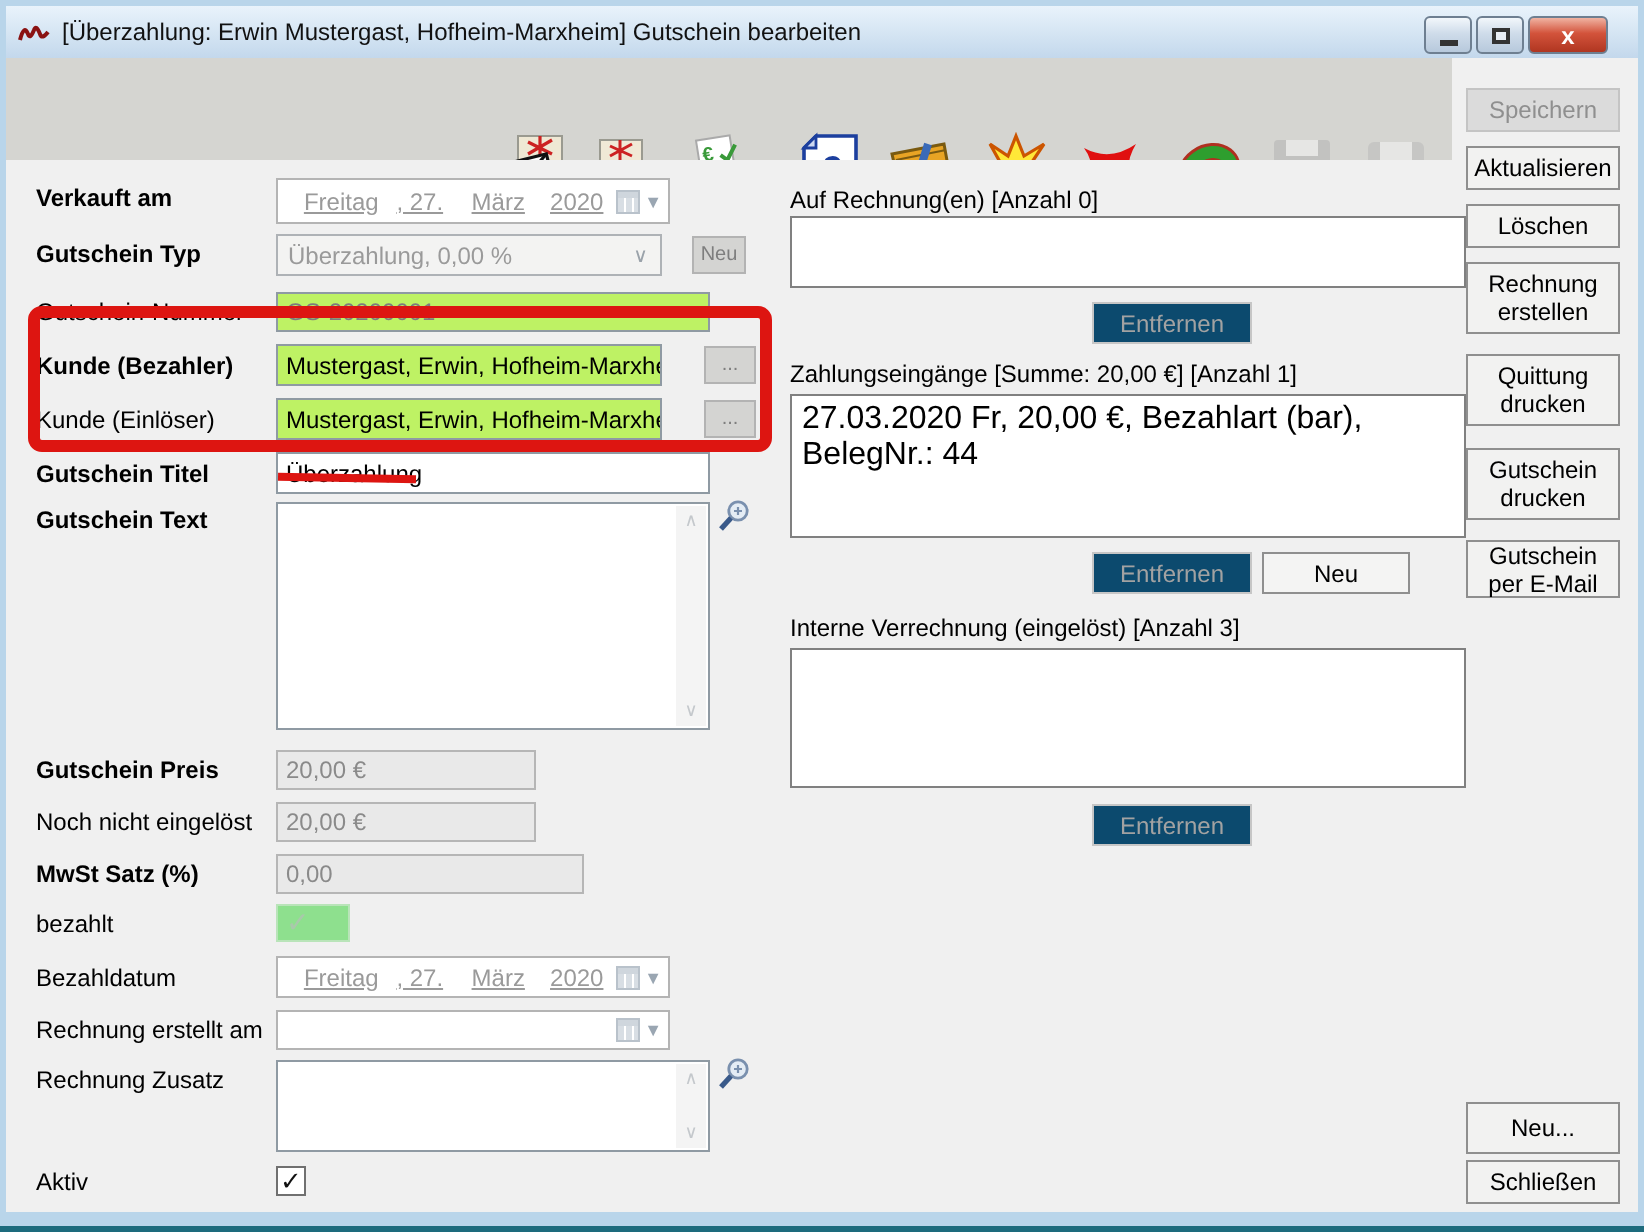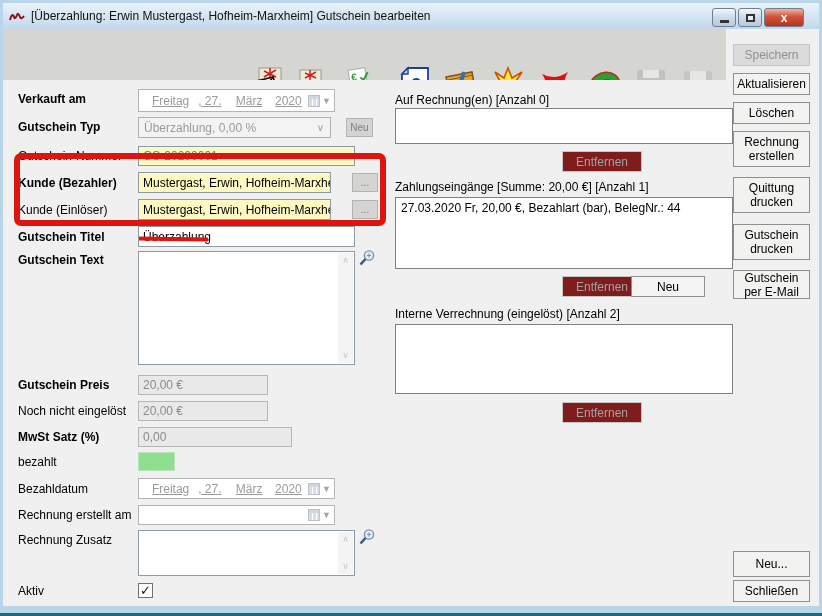--- a/index.html
+++ b/index.html
@@ -30,21 +30,21 @@
 
   
   .mainpane { position:absolute; left:3px; top:80px; width:723px; height:526px; background:#f0f0f0; }
   .sidepane { position:absolute; left:726px; top:29px; width:93px; height:577px; background:#f0f0f0; }
 
   .lbl { position:absolute; left:18px; color:#000; font-size:12px; white-space:nowrap; }
   .lbl.b { font-weight:bold; }
 
   .inp { position:absolute; border:1px solid #8f9aa3; background:#fff; font-size:12px;
     padding:2px 4px; display:flex; align-items:center; overflow:hidden; white-space:nowrap; }
-  .inp.gray { background:#fef9c3; }
+  .inp.gray { background:#bef264; }
   .inp.dis  { background:#e9e9e9; border-color:#b6b6b6; color:#8a8a8a; }
   .inp.graytext { color:#7d7d7d; }
 
   .datefield { position:absolute; border:1px solid #b4b4b4; background:#fff; color:#9a9a9a;
     display:flex; align-items:center; padding:0 26px 0 12px;text-decoration:underline; }
   .datefield .seg { flex:1; text-align:center; white-space:nowrap; }
   .dficons { position:absolute; right:3px; top:3px; display:flex; align-items:center; gap:2px; color:#a8b2bc; }
   .cal { width:12px; height:12px; border:1px solid #b9c2cb; background:
     linear-gradient(#cfd6dd 3px, transparent 3px),
     repeating-linear-gradient(90deg,#d8dee4 0 3px, #fff 3px 4px); }
@@ -64,23 +64,23 @@
 
   .magbtn { position:absolute; width:18px; height:18px; }
 
   .chk-green { position:absolute; width:37px; height:19px; background:#8ee08e; border:1px solid #b9e4b9;
     color:#a9c9ab; font-size:14px; line-height:17px; padding-left:4px; }
   .chk { position:absolute; width:15px; height:15px; background:#fff; border:1px solid #707070;
     font-size:13px; line-height:13px; color:#111; text-align:center; }
 
   .paneltitle { position:absolute; color:#000; font-size:12px; white-space:nowrap; }
   .listbox { position:absolute; left:395px; width:338px; background:#fff; border:1px solid #808080;
-    font-size:12px; padding:3px 5px; overflow:hidden; }
+    font-size:16px; padding:3px 5px; overflow:hidden; }
   .panelbtn { position:absolute; height:21px; display:flex; align-items:center; justify-content:center; font-size:12px; }
-  .panelbtn.disabled { background:#7f1d1d; border:1px solid #c6c6c6; color:#a2a2a2;margin-left:16px; }
+  .panelbtn.disabled { background:#0c4a6e; border:1px solid #c6c6c6; color:#a2a2a2; }
   .panelbtn.enabled { background:#f4f4f3; border:1px solid #8f8f8f; color:#000; }
 
   .sbtn { position:absolute; left:733px; width:77px; background:#f2f2f1; border:1px solid #8f8f8f;
     color:#000; font-size:12px; display:flex; align-items:center; justify-content:center; text-align:center; line-height:14px; padding:2px; }
   .sbtn.disabled { background:#dbdbdb; border-color:#c4c4c4; color:#8f8f8f; }
 
   .anno-box { position:absolute; left:14px; top:153px; width:372px; height:73px;
     border:6px solid #dd1511; border-radius:7px; z-index:50; pointer-events:none; }
   .anno-line { position:absolute; left:139px; top:237px; width:69px; height:4px; background:#dd1511;
     transform:rotate(1deg); z-index:50; pointer-events:none; }
@@ -292,21 +292,21 @@
   <div class="listbox" style="top:108px; height:36px"></div>
   <div class="panelbtn disabled" style="left:546px; top:151px; width:80px">Entfernen</div>
 
   <div class="paneltitle" style="left:395px; top:180px">Zahlungseingänge [Summe: 20,00 €] [Anzahl 1]</div>
   <div class="listbox" style="top:197px; height:72px">
     <div>27.03.2020 Fr, 20,00 €, Bezahlart (bar), BelegNr.: 44</div>
   </div>
   <div class="panelbtn disabled" style="left:546px; top:276px; width:80px">Entfernen</div>
   <div class="panelbtn enabled" style="left:631px; top:276px; width:74px">Neu</div>
 
-  <div class="paneltitle" style="left:395px; top:307px">Interne Verrechnung (eingelöst) [Anzahl 2]</div>
+  <div class="paneltitle" style="left:395px; top:307px">Interne Verrechnung (eingelöst) [Anzahl 3]</div>
   <div class="listbox" style="top:324px; height:70px"></div>
   <div class="panelbtn disabled" style="left:546px; top:402px; width:80px">Entfernen</div>
 
   <div class="sbtn disabled" style="top:44px;  height:22px">Speichern</div>
   <div class="sbtn" style="top:73px;  height:22px">Aktualisieren</div>
   <div class="sbtn" style="top:102px; height:22px">Löschen</div>
   <div class="sbtn" style="top:131px; height:36px">Rechnung erstellen</div>
   <div class="sbtn" style="top:177px; height:36px">Quittung drucken</div>
   <div class="sbtn" style="top:224px; height:36px">Gutschein drucken</div>
   <div class="sbtn" style="top:270px; height:29px">Gutschein per E-Mail</div>

